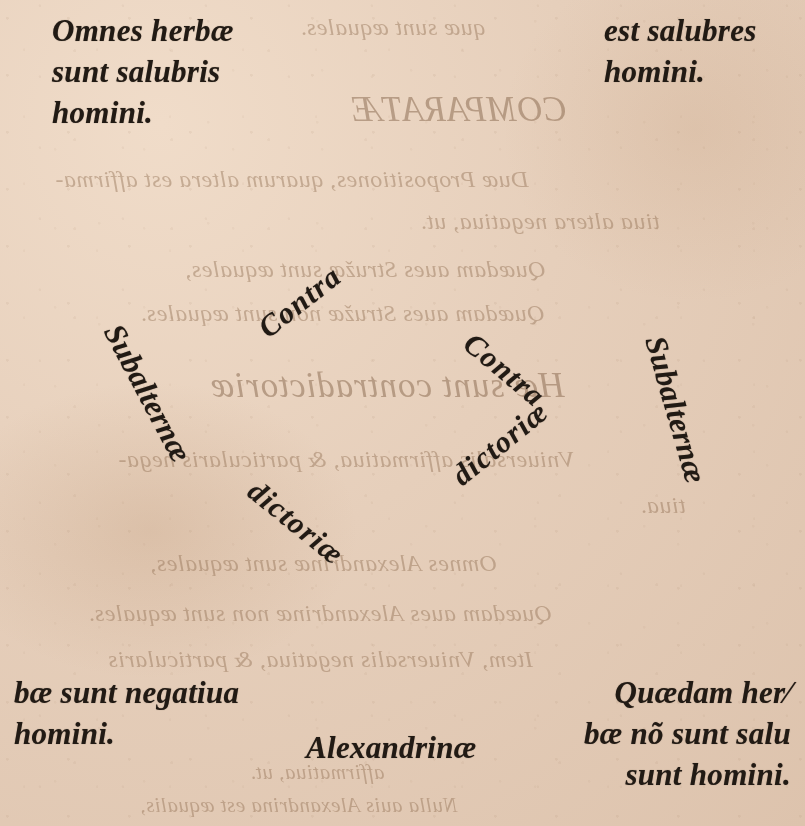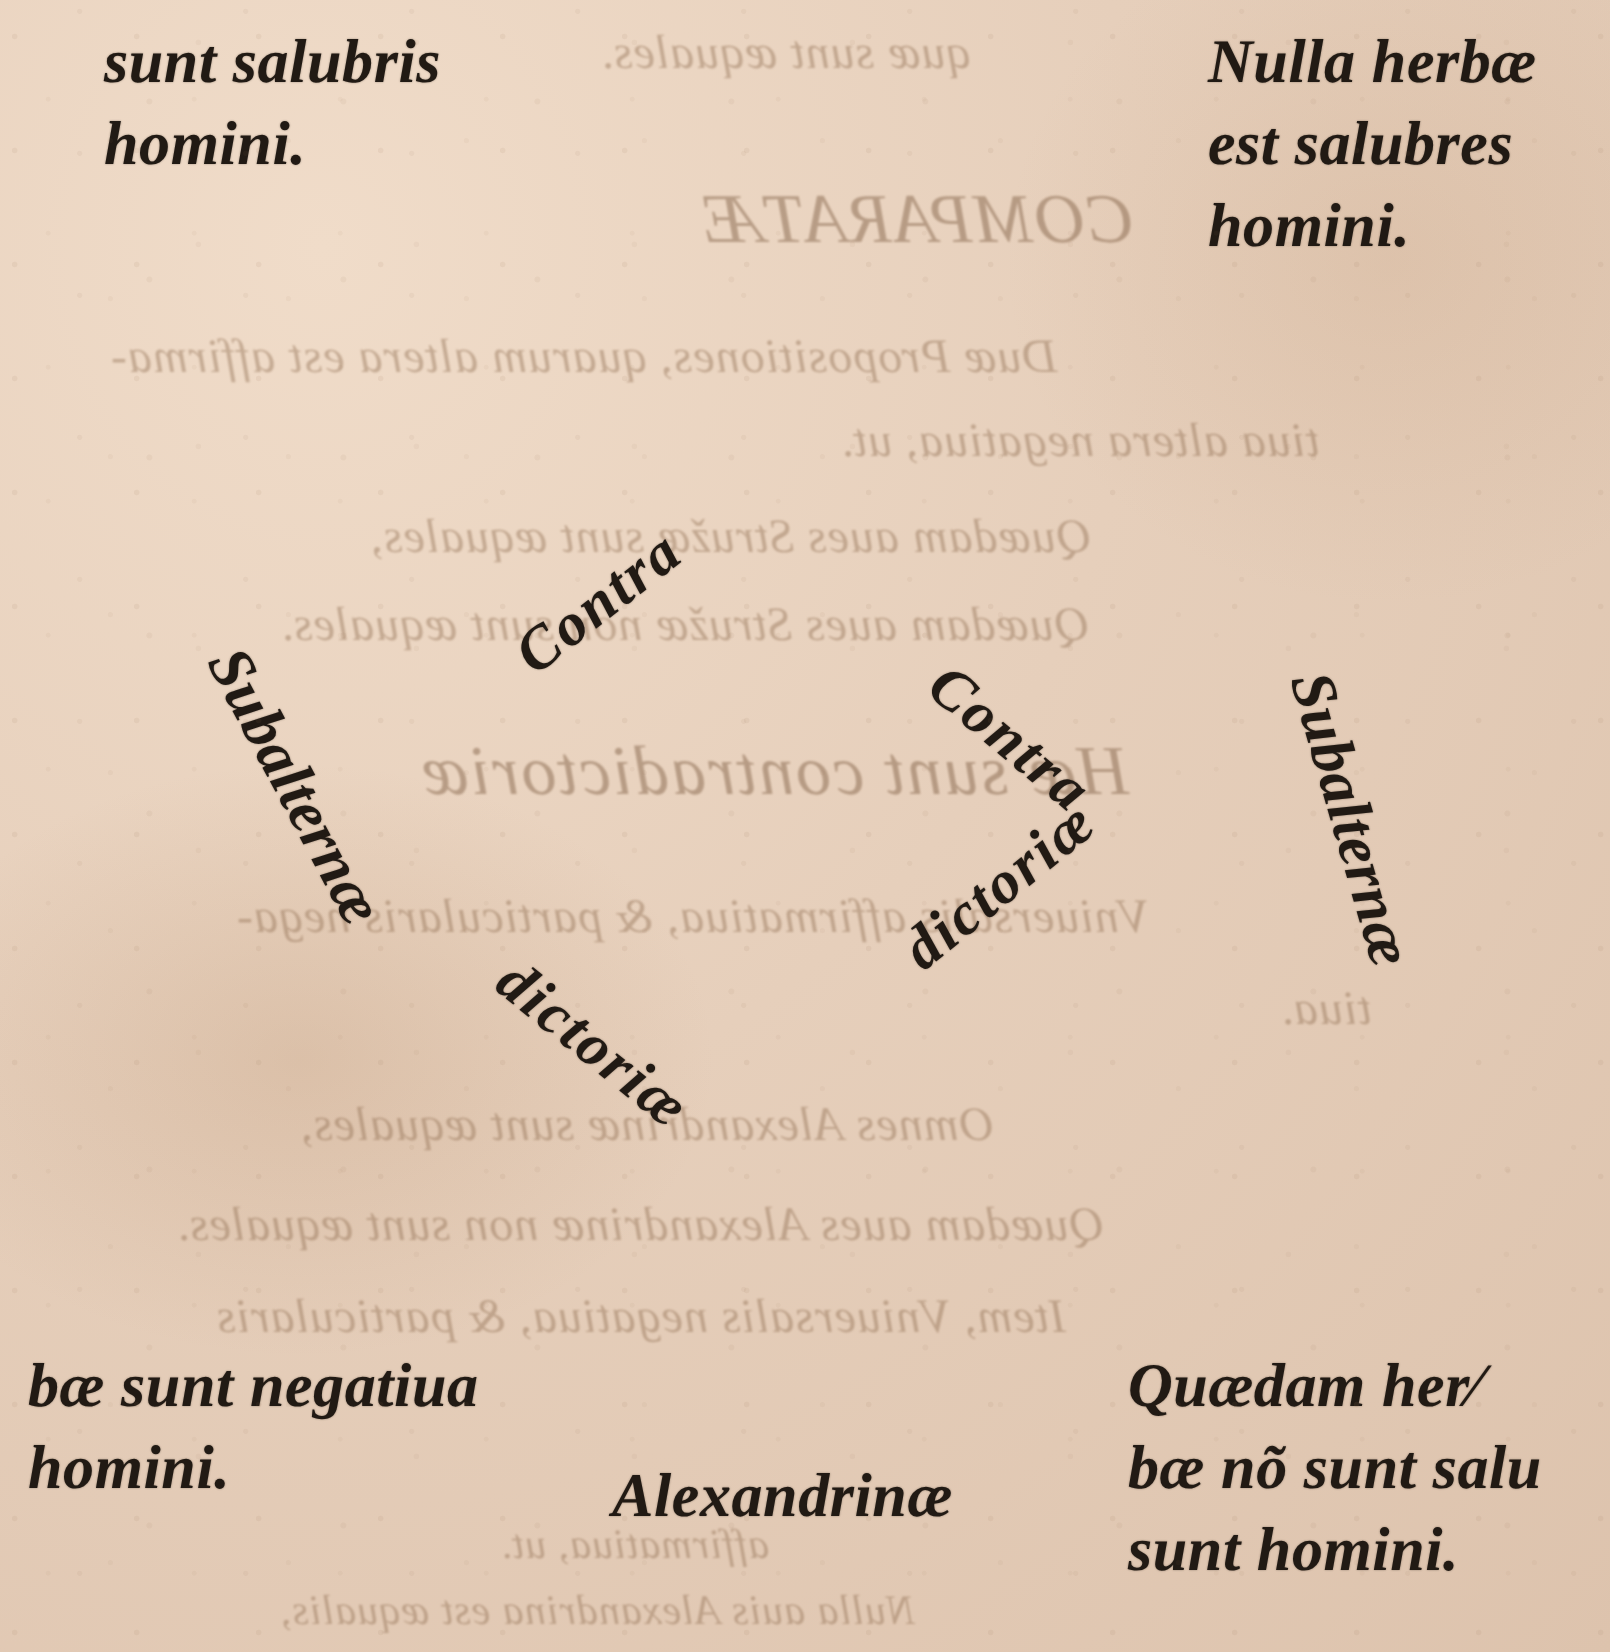--- a/index.html
+++ b/index.html
@@ -127,36 +127,36 @@
     <div class="bleed med" style="left:118px; top:446px;">Vniuersalis affirmatiua, &amp; particularis nega-</div>
     <div class="bleed med" style="left:640px; top:492px;">tiua.</div>
     <div class="bleed med" style="left:150px; top:550px;">Omnes Alexandrinæ sunt æquales,</div>
     <div class="bleed med" style="left:88px;  top:600px;">Quædam aues Alexandrinæ non sunt æquales.</div>
     <div class="bleed med" style="left:108px; top:646px;">Item, Vniuersalis negatiua, &amp; particularis</div>
     <div class="bleed sml" style="left:250px; top:760px;">affirmatiua, ut.</div>
     <div class="bleed sml" style="left:140px; top:793px;">Nulla auis Alexandrina est æqualis,</div>
   </div>
 
   <div class="fg corner" style="left:52px; top:10px;">
+    <div>Omnes herbæ</div>
     <div>sunt salubris</div>
     <div>homini.</div>
   </div>
 
   <div class="fg corner" style="left:604px; top:10px;">
-    <div>Nulla herbæ</div>
     <div>est salubres</div>
     <div>homini.</div>
   </div>
 
   <div class="fg corner" style="left:14px; top:672px;">
     <div>bæ sunt negatiua</div>
     <div>homini.</div>
   </div>
 
-  <div class="fg corner" style="left:564px; top:672px;">
+  <div class="fg corner" style="left:584px; top:672px;text-align:right;">
     <div>Quædam her⁄</div>
     <div>bæ nõ sunt salu</div>
     <div>sunt homini.</div>
   </div>
 
 
   <div class="fg center-label" style="left:306px; top:730px;">Alexandrinæ</div>
 
   <div class="fg center-label" style="left:128px; top:318px; transform: rotate(62deg); transform-origin: left top;">Subalternæ</div>
 

